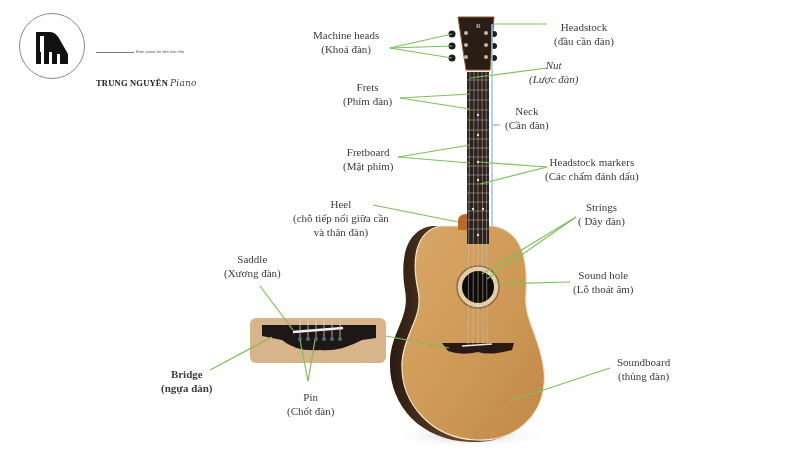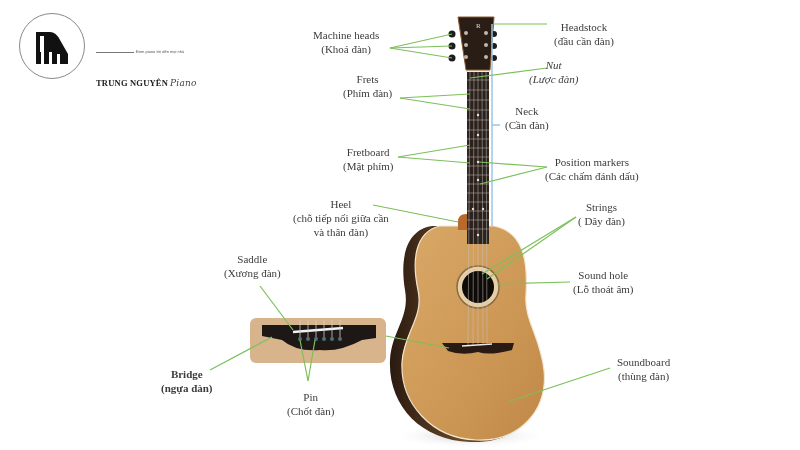--- a/index.html
+++ b/index.html
@@ -166,21 +166,21 @@
     <line x1="308" y1="381" x2="315" y2="340"></line>
     <line x1="386" y1="336" x2="449" y2="348"></line>
     <line x1="610" y1="368" x2="510" y2="401"></line>
   </g>
 </svg>
 
 <div class="label" style="left:313px;top:28px;">
   <span>Machine heads</span>
   <span>(Khoá đàn)</span>
 </div>
-<div class="label" style="left:343px;top:72px;">
+<div class="label" style="left:343px;top:80px;">
   <span>Frets</span>
   <span>(Phím đàn)</span>
 </div>
 <div class="label" style="left:343px;top:145px;text-align:center;">
   <span>Fretboard</span>
   <span>(Mặt phím)</span>
 </div>
 <div class="label" style="left:293px;top:197px;">
   <span>Heel</span>
   <span>(chỗ tiếp nối giữa cần</span>
@@ -204,21 +204,21 @@
 </div>
 <div class="label" style="left:529px;top:58px;font-style:italic;">
   <span>Nut</span>
   <span>(Lược đàn)</span>
 </div>
 <div class="label" style="left:505px;top:104px;">
   <span>Neck</span>
   <span>(Cần đàn)</span>
 </div>
 <div class="label" style="left:545px;top:155px;">
-  <span>Position markers</span>
+  <span>Headstock markers</span>
   <span>(Các chấm đánh dấu)</span>
 </div>
 <div class="label" style="left:578px;top:200px;text-align:center;">
   <span>Strings</span>
   <span>( Dây đàn)</span>
 </div>
 <div class="label" style="left:573px;top:268px;">
   <span>Sound hole</span>
   <span>(Lỗ thoát âm)</span>
 </div>

